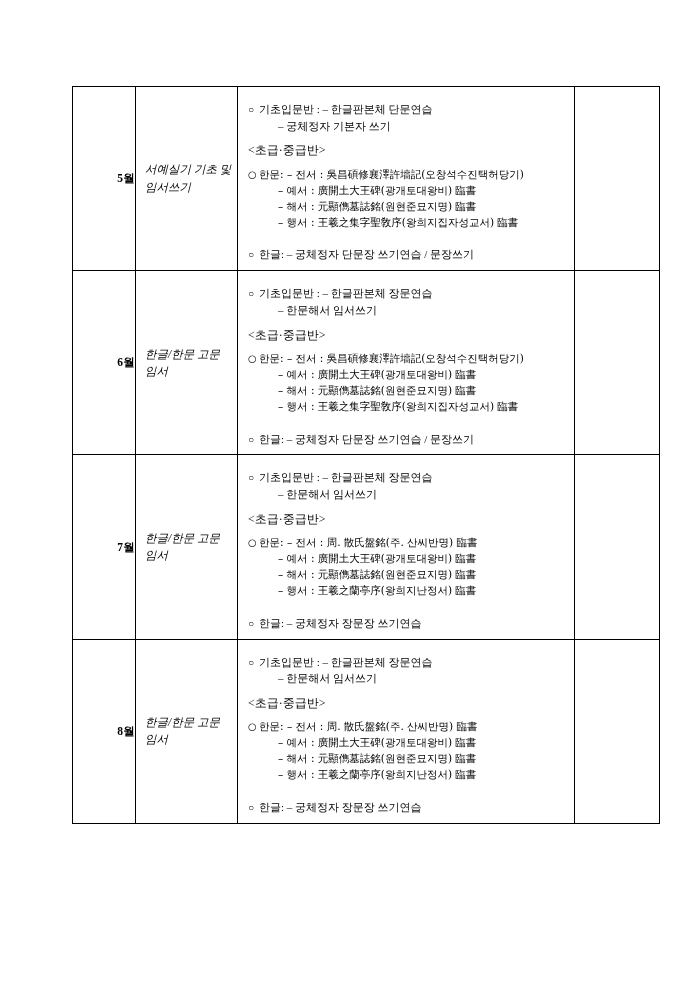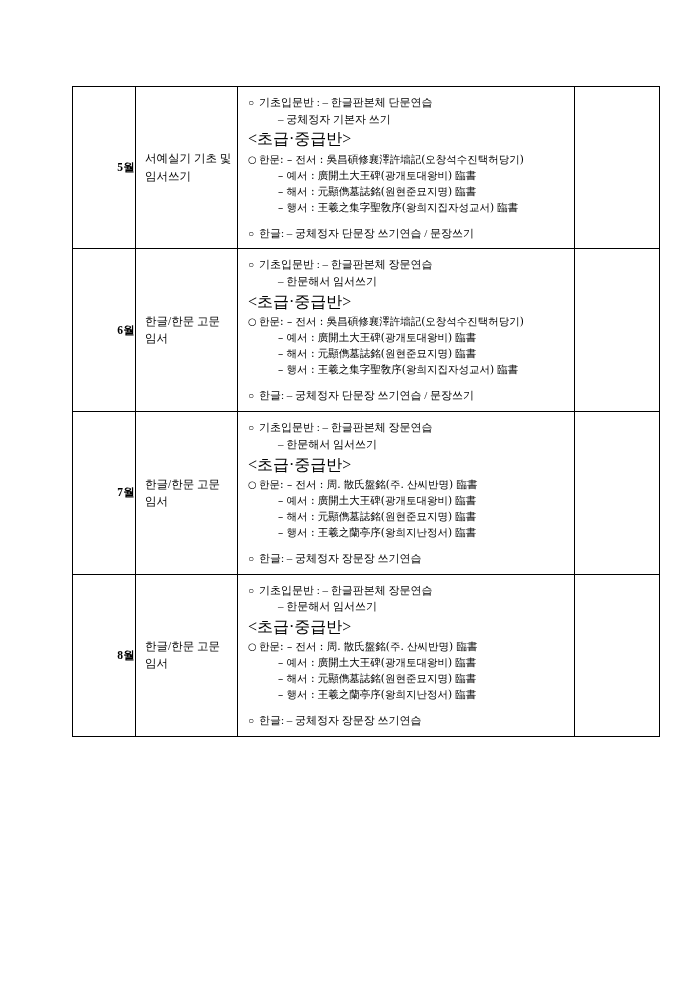--- a/index.html
+++ b/index.html
@@ -38,49 +38,50 @@
     font-size: 11.5px;
     font-weight: bold;
     letter-spacing: 0.2px;
   }
   .col-subject {
     width: 88px;
     font-size: 11.5px;
     padding-left: 9px !important;
     padding-right: 4px !important;
     line-height: 1.5;
+    font-style: italic;
   }
   .col-detail {
     width: 320px;
     font-size: 11px;
     padding: 7px 6px 7px 10px !important;
     vertical-align: top !important;
     line-height: 1.52;
   }
   .col-note {
     width: 84px;
   }
   .line {
     white-space: nowrap;
   }
-  .ind-0 { padding-left: 0; }
+  .ind-0 { padding-left: 0; margin-top: 7px; }
   .ind-2 { padding-left: 30px; }
   .bullet {
     display: inline-block;
     width: 11px;
     font-size: 10px;
     vertical-align: baseline;
   }
   .spacer {
     height: 9px;
     line-height: 9px;
     font-size: 1px;
   }
   .small-head {
-    font-size: 16px;
+    font-size: 12px;
   }
   .hanja {
     font-family: "DejaVu Serif", serif;
     font-size: 10.5px;
   }
   .row-1 .col-detail { height: 142px; }
   .row-2 .col-detail { height: 148px; }
   .row-3 .col-detail { height: 140px; }
   .row-4 .col-detail { height: 140px; }
 </style>

